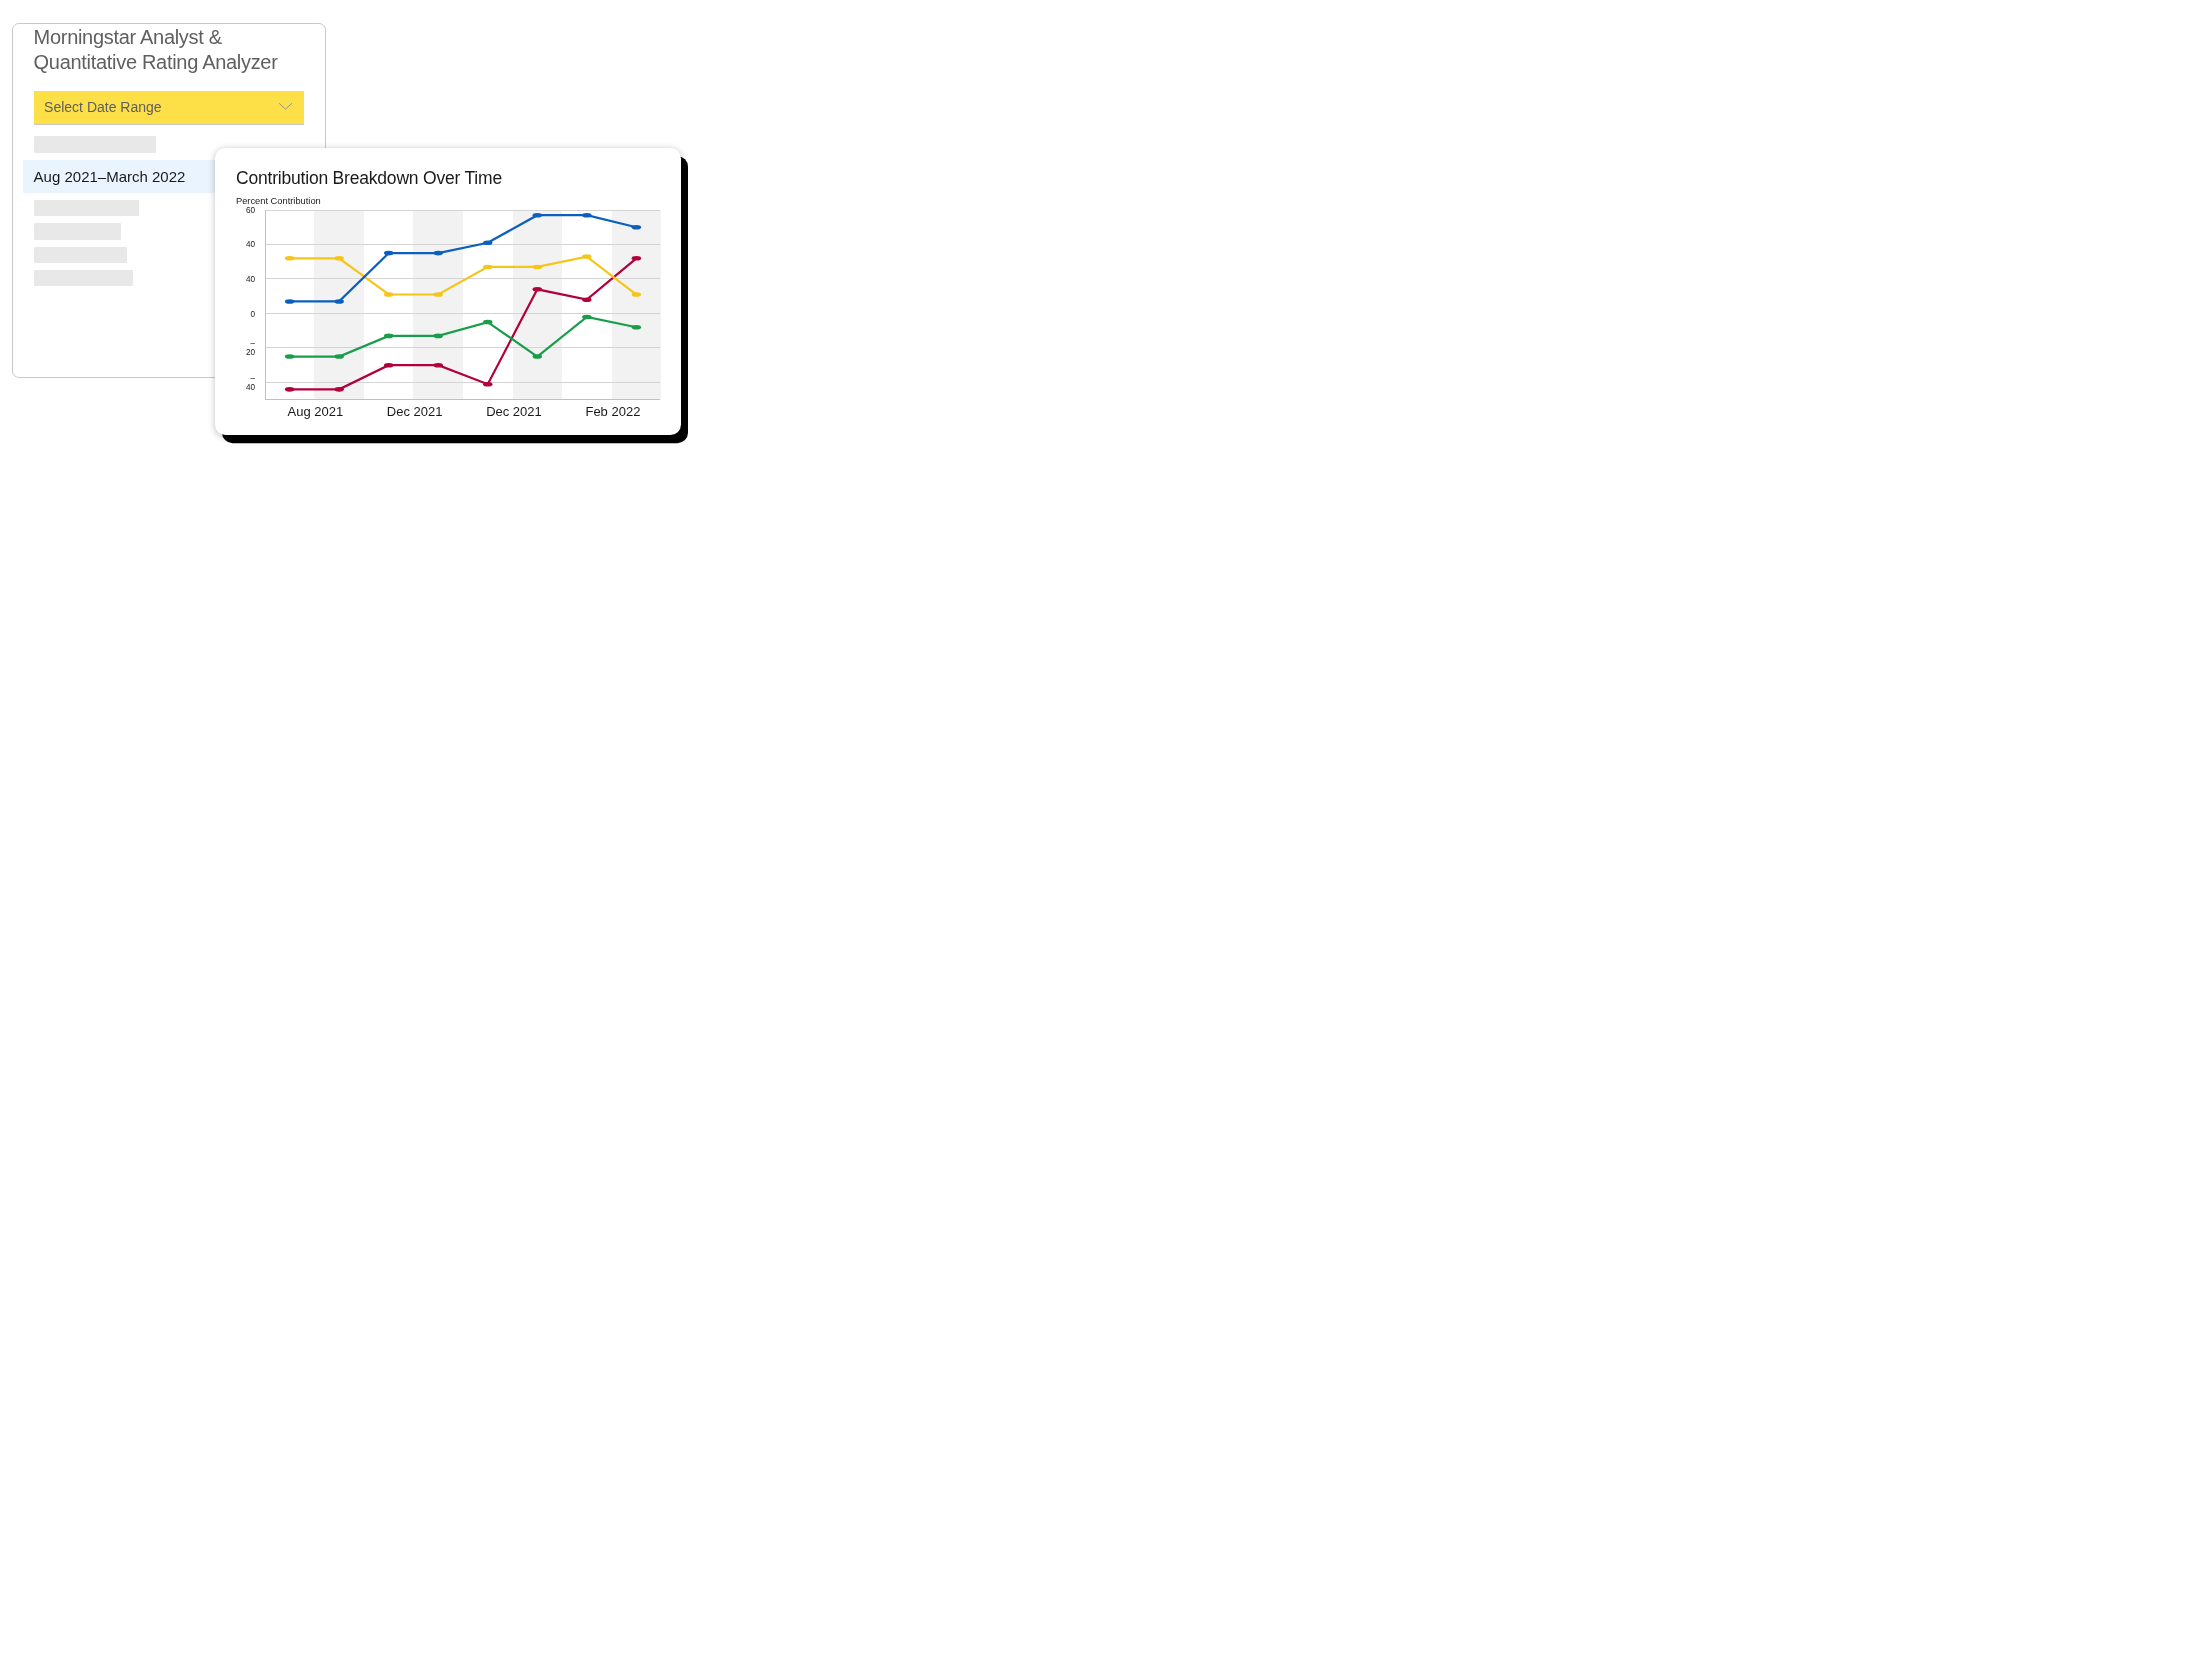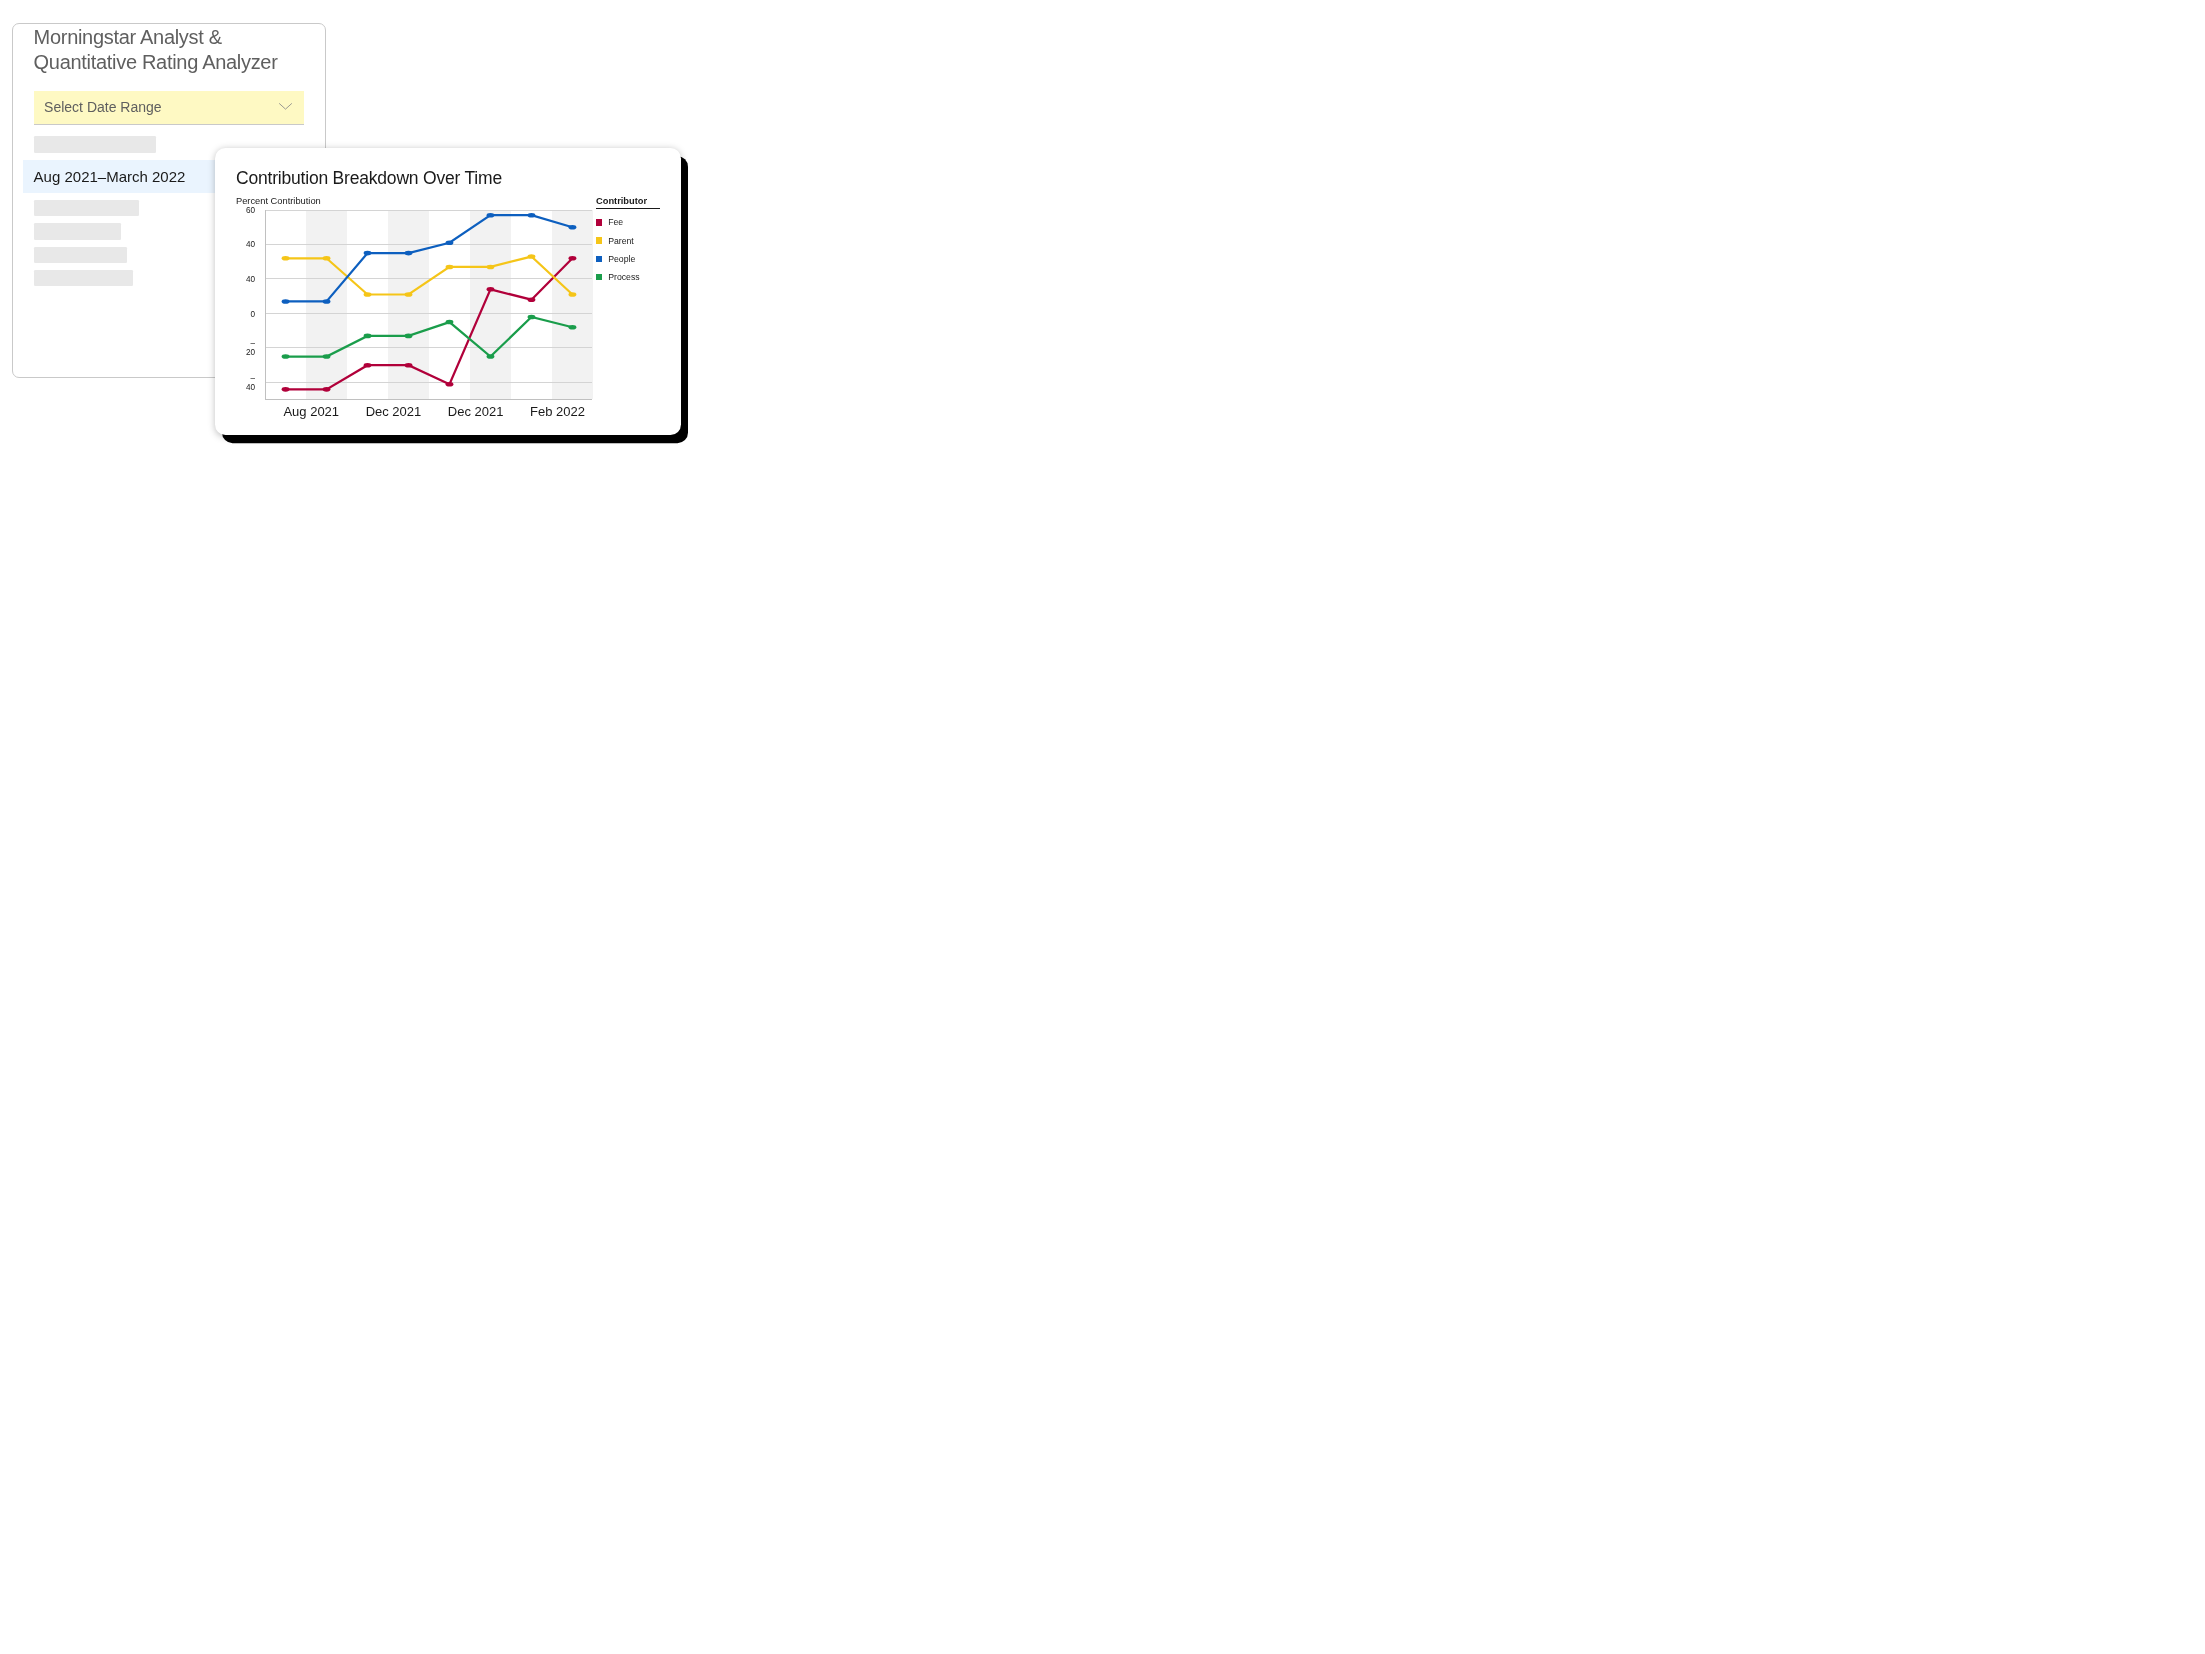--- a/index.html
+++ b/index.html
@@ -27,21 +27,21 @@
   }
   .left-title {
     font-size: 20px;
     font-weight: 300;
     color: #5f5f5f;
     line-height: 1.25;
     letter-spacing: -0.3px;
     margin-bottom: 16.3px;
   }
   .date-select {
-    background: #fef9c3;
+    background: #fde047;
     padding: 8.2px 10.5px;
     display: flex;
     align-items: center;
     justify-content: space-between;
     border-bottom: 0.6px solid #c9c9c9;
     cursor: pointer;
     gap: 24px;
   }
   .date-select .label {
     font-size: 14px;
@@ -270,36 +270,15 @@
           </div>
       </div>
       <div class="x-axis" id="x-axis">
           <div class="x-tick" style="left: 6%;">Aug 2021</div>
           <div class="x-tick" style="left: 31.1429%;">Dec 2021</div>
           <div class="x-tick" style="left: 56.2857%;">Dec 2021</div>
           <div class="x-tick" style="left: 81.4286%;">Feb 2022</div>
         </div>
     </div>
 
-    <div class="legend">
-      <div class="legend-title">Contributor</div>
-      <div id="legend-items">
-          <div class="legend-item">
-            <span class="swatch" style="background: rgb(177, 0, 58);"></span>
-            <span>Fee</span>
-          </div>
-          <div class="legend-item">
-            <span class="swatch" style="background: rgb(245, 197, 24);"></span>
-            <span>Parent</span>
-          </div>
-          <div class="legend-item">
-            <span class="swatch" style="background: rgb(13, 95, 191);"></span>
-            <span>People</span>
-          </div>
-          <div class="legend-item">
-            <span class="swatch" style="background: rgb(26, 157, 75);"></span>
-            <span>Process</span>
-          </div>
-        </div>
-    </div>
   </div>
 </div>
 
 
 </body></html>

